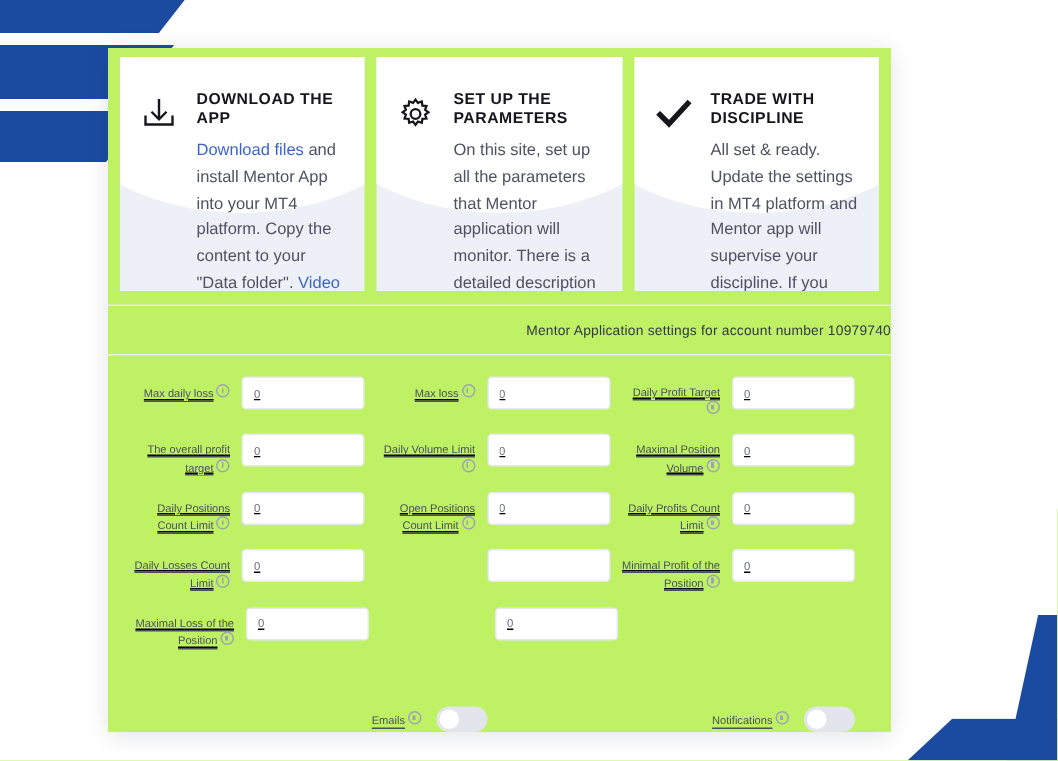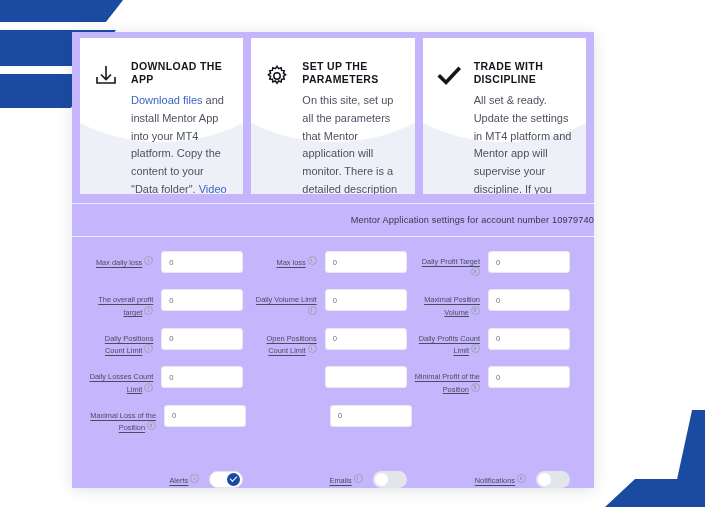--- a/index.html
+++ b/index.html
@@ -53,21 +53,21 @@
     width: 100px; height: 28px;
     background: #1b4ba1;
     clip-path: polygon(30% 0, 100% 0, 100% 100%, 0 100%);
   }
 
   
   .panel {
     position: absolute;
     left: 72px; top: 32px;
     width: 522px; height: 456px;
-    background: #c4b5fd;
+    background: #bef264;
     box-shadow: 0 2px 14px rgba(30,35,60,0.13);
     display: flex;
     flex-direction: column;
   }
 
   
   .cards {
     display: flex;
     gap: 8px;
     padding: 6px 8px 0 8px;
@@ -133,20 +133,21 @@
   }
 
   
   .form {
     padding: 14px 16px 0 16px;
     flex: 1;
   }
   .form-row {
     display: flex;
     margin-bottom: 10px;
+    text-decoration: underline;
   }
   .field {
     flex: 1;
     display: flex;
     align-items: flex-start;
     justify-content: flex-end;
     gap: 8px;
     padding-right: 8px;
   }
   .field-label {
@@ -364,28 +365,20 @@
         </div>
         <div class="field">
           <input class="field-input" type="text" value="0" style="">
         </div>
         <div class="spacer"></div>
       </div>
     </div>
 
   <div class="toggle-row">
       <div class="toggle-cell">
-        <span class="toggle-label">Alerts<span class="info-icon"></span></span>
-        <div class="switch on">
-          <div class="knob">
-            <div class="check"></div>
-          </div>
-        </div>
-      </div>
-      <div class="toggle-cell">
         <span class="toggle-label">Emails<span class="info-icon"></span></span>
         <div class="switch off">
           <div class="knob"></div>
         </div>
       </div>
       <div class="toggle-cell">
         <span class="toggle-label">Notifications<span class="info-icon"></span></span>
         <div class="switch off">
           <div class="knob"></div>
         </div>

